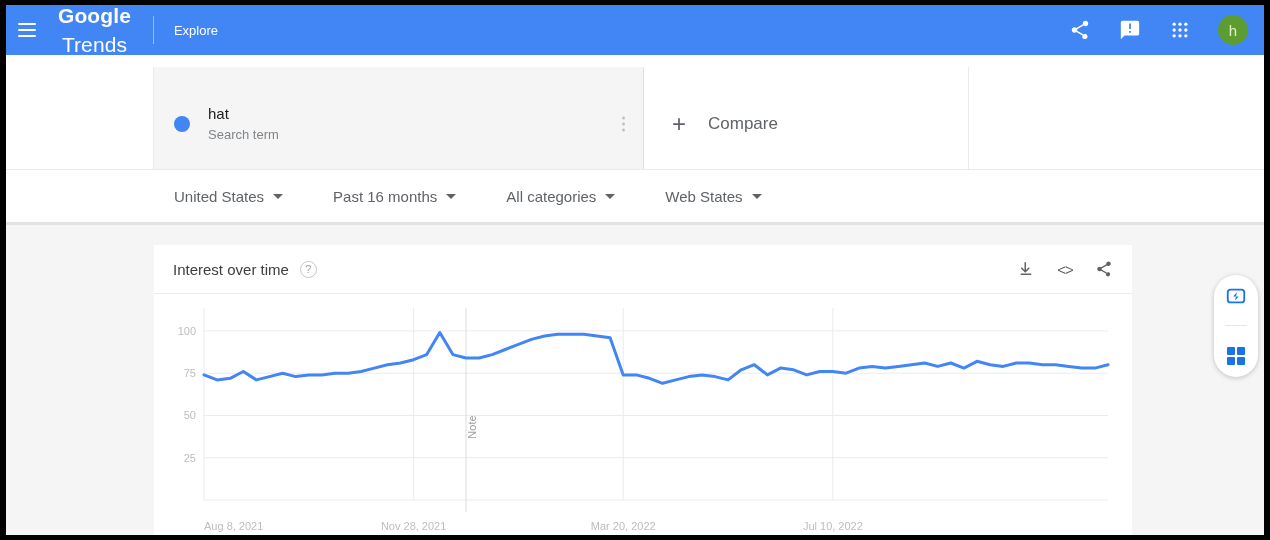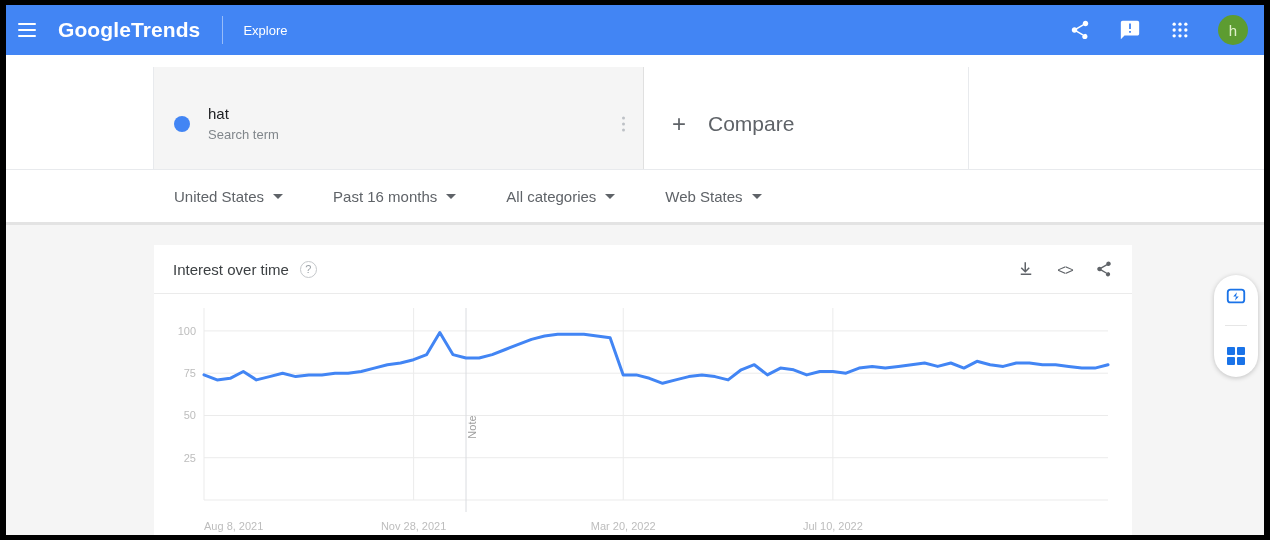--- a/index.html
+++ b/index.html
@@ -26,25 +26,26 @@
   }
   .menu-btn {
     width: 24px; height: 24px;
     margin-left: 12px; margin-right: 16px;
     display: flex; flex-direction: column; justify-content: center; gap: 4px;
     cursor: pointer;
   }
   .menu-btn i { display:block; height: 2px; background: #fff; width: 18px; border-radius: 1px; }
   .brand {
     font-size: 21px; color: #fff; letter-spacing: 0.1px;
-    display: flex; align-items: center; 
+    display: flex; align-items: center; gap: 5px;
     white-space: nowrap;
+    flex-direction: column;
   }
   .brand .g { font-weight: 700; }
-  .brand .t { font-weight: 700; }
+  .brand .t { font-weight: 400; }
   .bar-sep {
     width: 1px; height: 28px; background: rgba(255,255,255,0.45);
     margin: 0 20px 0 22px;
   }
   .explore {
     font-size: 13px; color: #fff; font-weight: 400; white-space: nowrap;
     cursor: pointer;
   }
   .appbar-right {
     margin-left: auto; display: flex; align-items: center; gap: 26px;
@@ -89,21 +90,21 @@
   .compare-card {
     flex: 1; height: 100%;
     display: flex; align-items: center;
     padding-left: 28px;
     background: #fff;
     border-right: 1px solid #e8eaed;
     cursor: pointer;
     max-width: 487px;
   }
   .plus { font-size: 24px; color: #5f6368; font-weight: 300; line-height: 1; }
-  .compare-label { font-size: 21px; color: #5f6368; margin-left: 22px; }
+  .compare-label { font-size: 17px; color: #5f6368; margin-left: 22px; }
   .srow-tail { flex: 1; background: #fff; }
 
   
   .filters {
     position: absolute; left: 0; top: 164px;
     width: 1258px; height: 53px;
     background: #ffffff;
     border-top: 1px solid #e8eaed;
     display: flex; align-items: center;
     padding-left: 168px;

